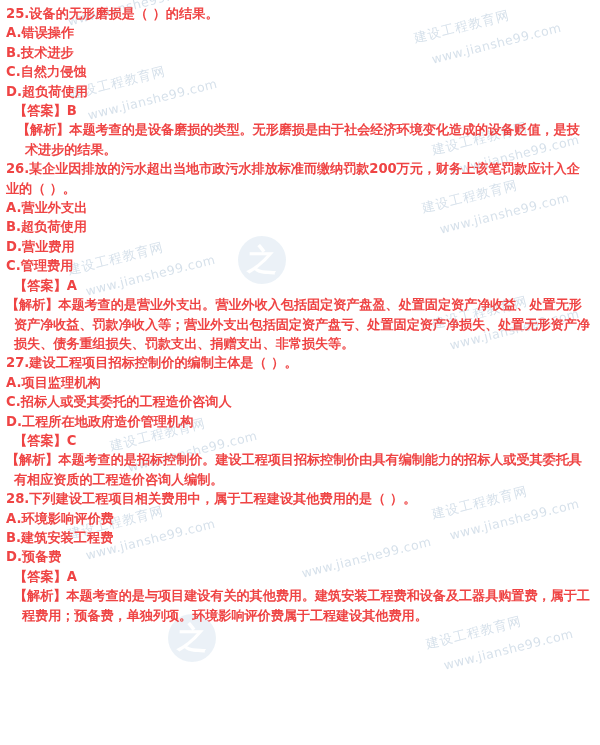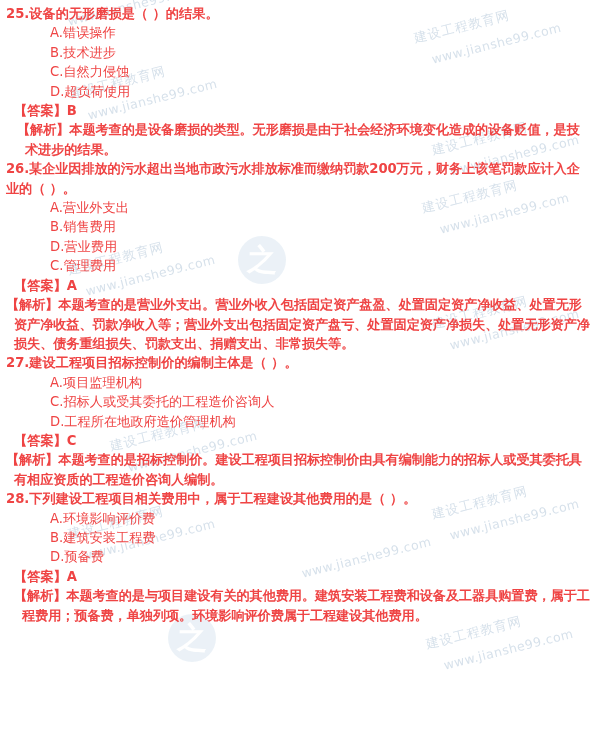--- a/index.html
+++ b/index.html
@@ -71,22 +71,21 @@
   .line {
     font-size: 13.2px;
     line-height: 19.4px;
     white-space: nowrap;
     color: #ef4444;
   }
   .q-head {
     font-weight: bold;
   }
   .opt {
-    font-weight: normal;
-    margin-left: 44px;
+    font-weight: bold;
   }
   .ans {
     font-weight: bold;
   }
   .exp {
     font-weight: bold;
     white-space: normal;
     letter-spacing: -0.1px;
   }
 </style>
@@ -130,21 +129,21 @@
       <div class="line opt">B.技术进步</div>
       <div class="line opt">C.自然力侵蚀</div>
       <div class="line opt">D.超负荷使用</div>
       <div class="line ans" style="padding-left:8px;">【答案】B</div>
       <div class="line exp" style="padding-left:8px; text-indent:-8px; margin-left:11px;">【解析】本题考查的是设备磨损的类型。无形磨损是由于社会经济环境变化造成的设备贬值，是技术进步的结果。</div>
     </div>
 
     <div class="question-block">
       <div class="line exp q-head">26.某企业因排放的污水超出当地市政污水排放标准而缴纳罚款200万元，财务上该笔罚款应计入企业的（    ）。</div>
       <div class="line opt">A.营业外支出</div>
-      <div class="line opt">B.销售费用</div>
+      <div class="line opt">B.超负荷使用</div>
       <div class="line opt">D.营业费用</div>
       <div class="line opt">C.管理费用</div>
       <div class="line ans" style="padding-left:8px;">【答案】A</div>
       <div class="line exp" style="padding-left:8px; text-indent:-8px; ">【解析】本题考查的是营业外支出。营业外收入包括固定资产盘盈、处置固定资产净收益、处置无形资产净收益、罚款净收入等；营业外支出包括固定资产盘亏、处置固定资产净损失、处置无形资产净损失、债务重组损失、罚款支出、捐赠支出、非常损失等。</div>
     </div>
 
     <div class="question-block">
       <div class="line q-head">27.建设工程项目招标控制价的编制主体是（    ）。</div>
       <div class="line opt">A.项目监理机构</div>
       <div class="line opt">C.招标人或受其委托的工程造价咨询人</div>

